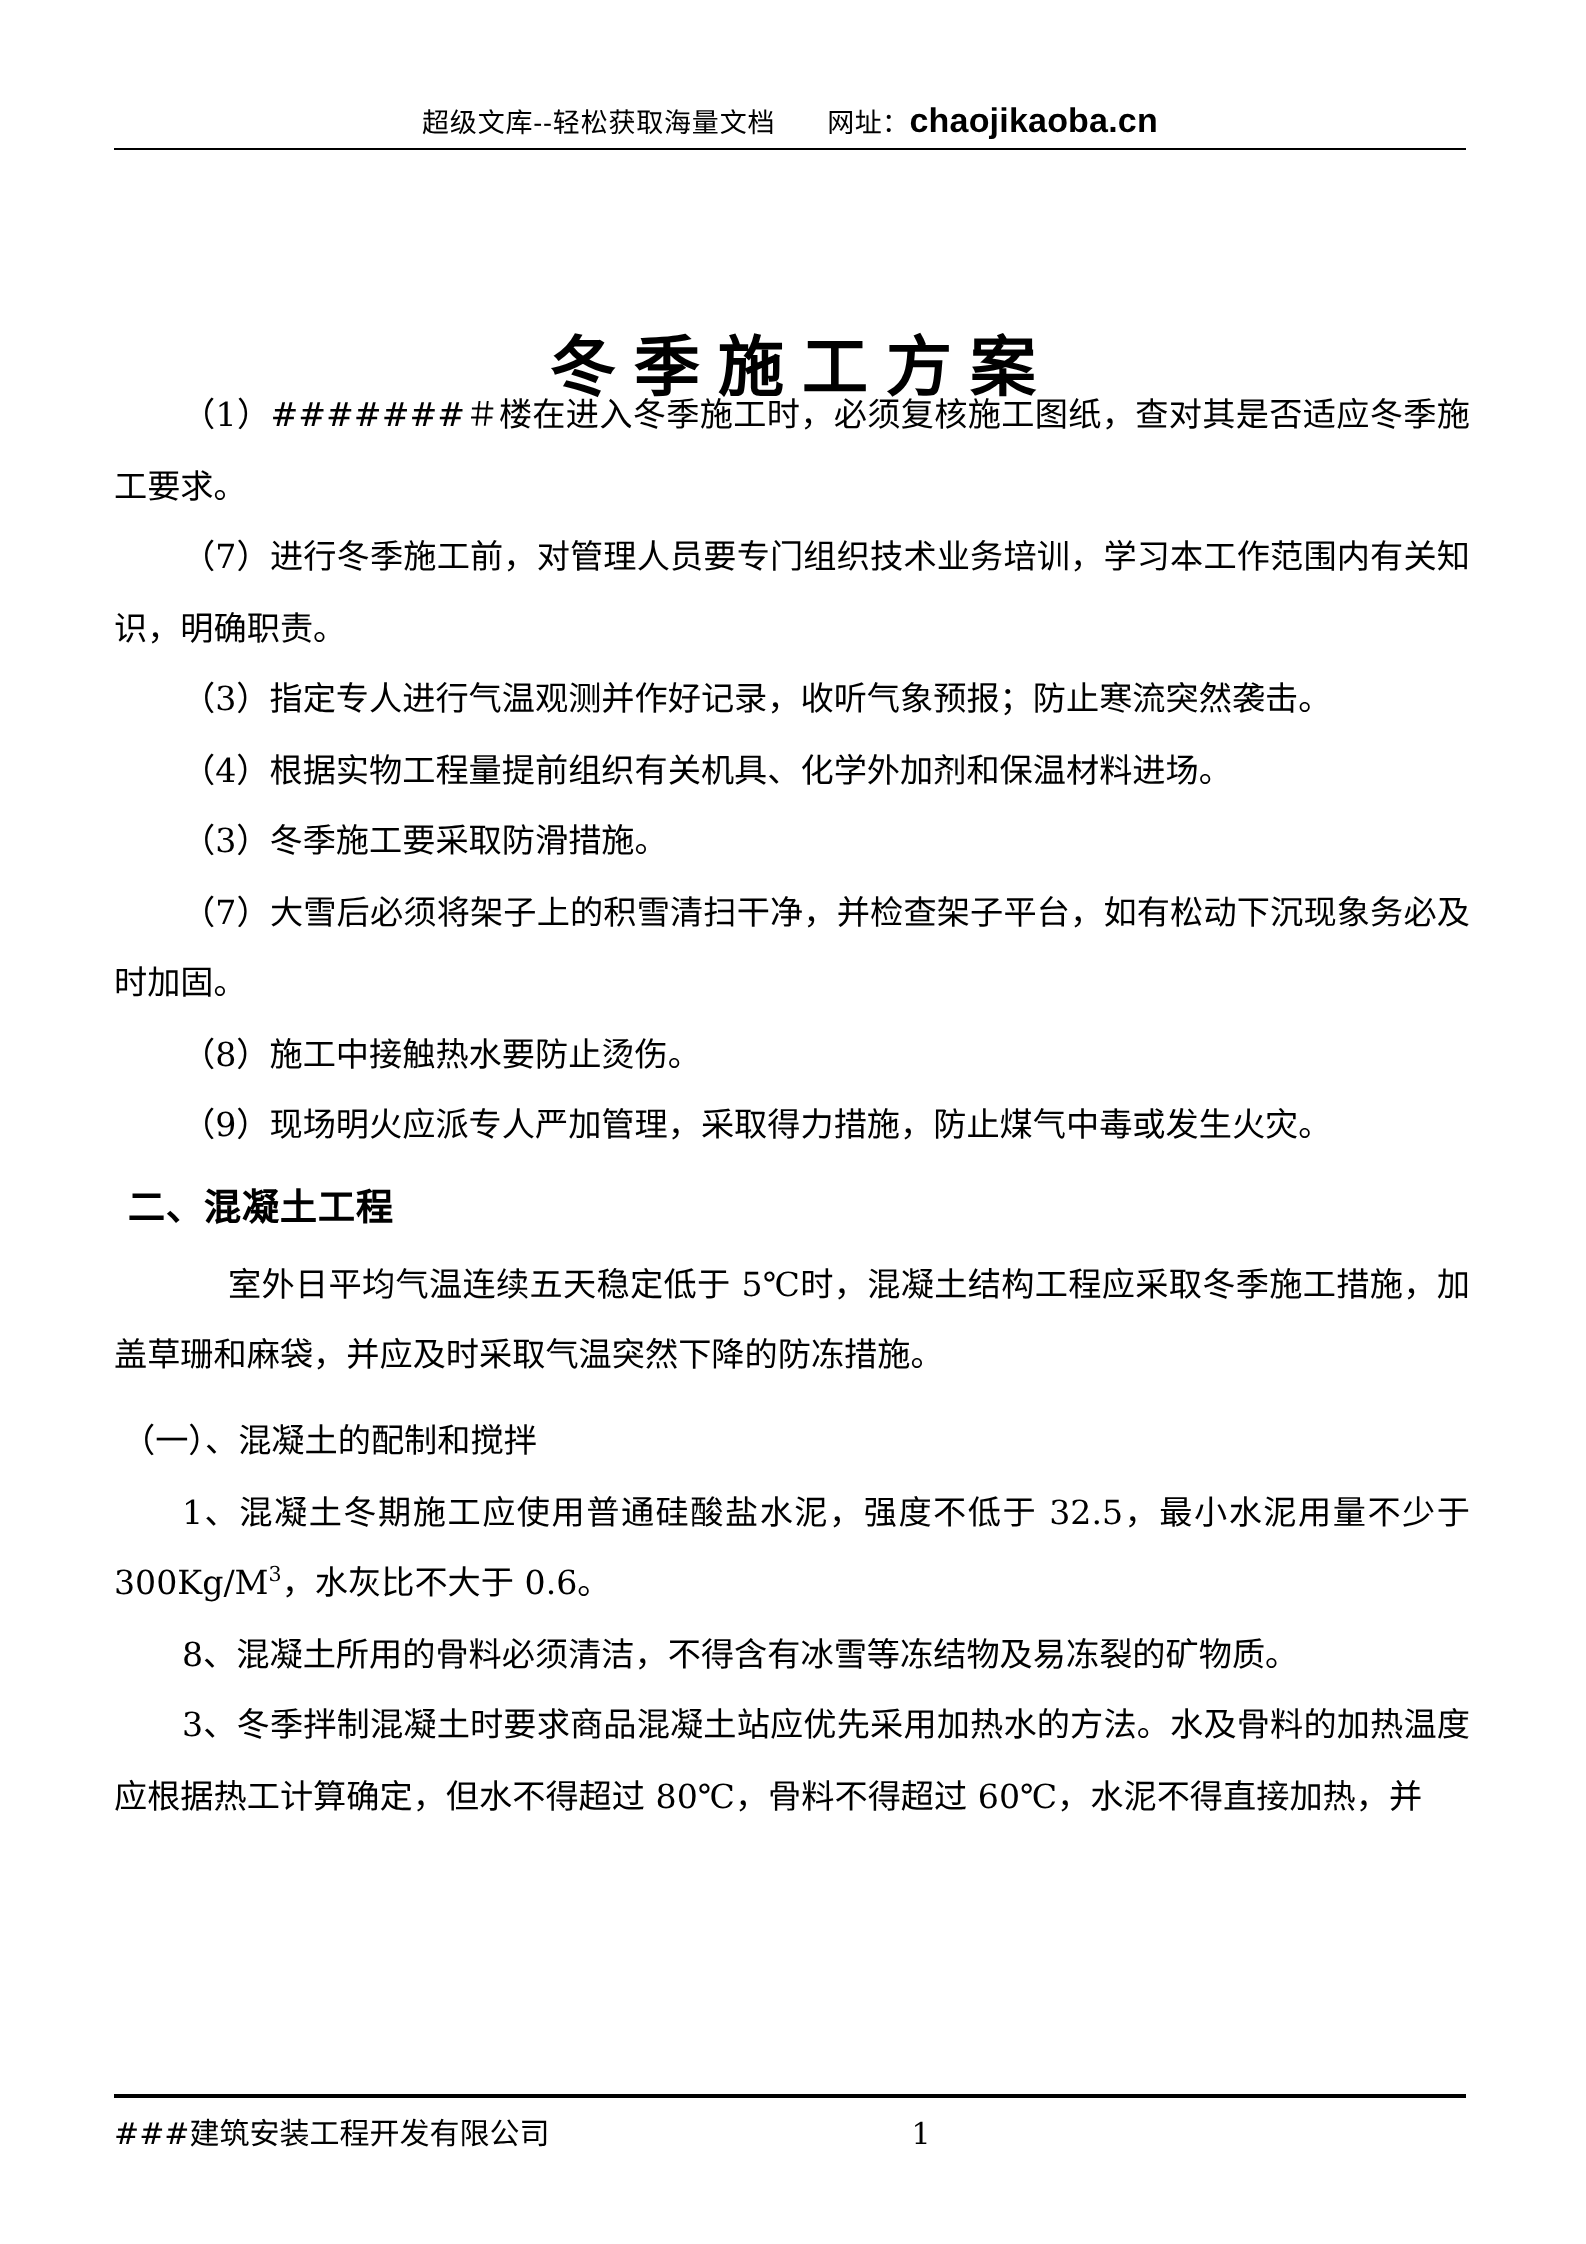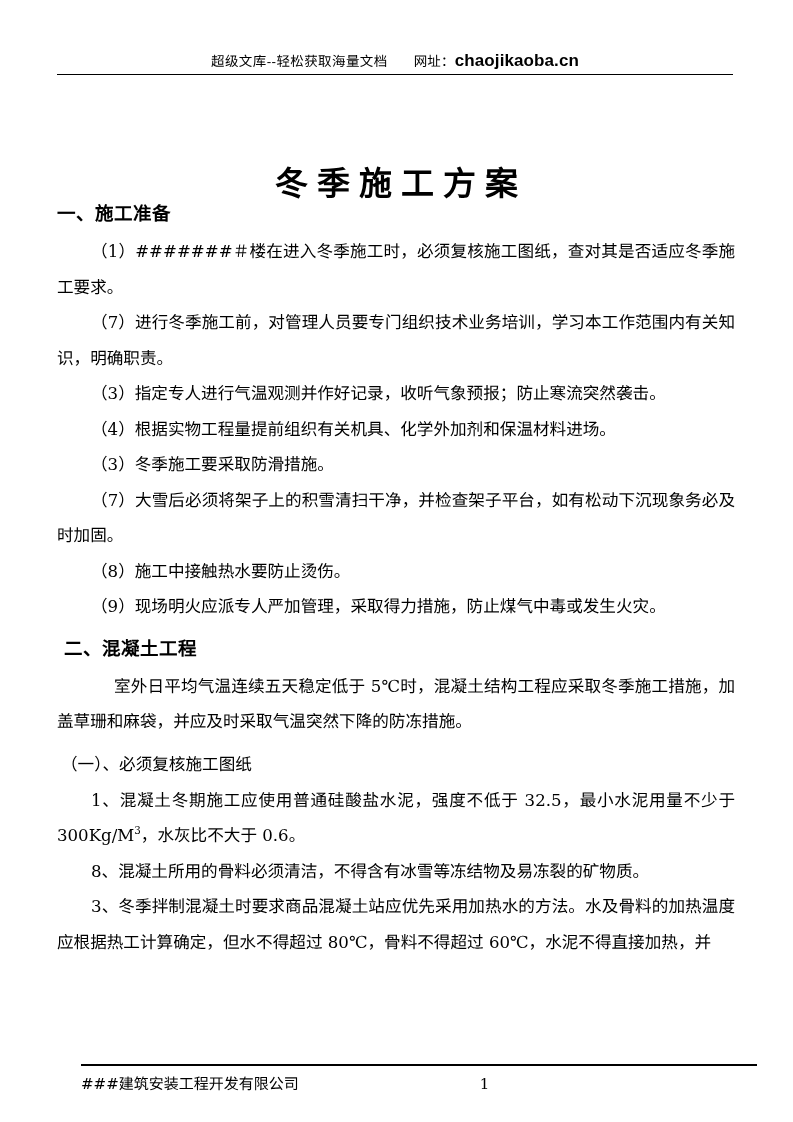--- a/index.html
+++ b/index.html
@@ -115,23 +115,22 @@
   sup {
     font-size: 0.62em;
     vertical-align: super;
     line-height: 0;
   }
 
   
   .footer {
     position: absolute;
     left: 57px;
-    bottom: 25px;
+    bottom: 42px;
     width: 676px;
-    margin-left: 24px;
   }
   .footer-rule {
     border-top: 2.6px solid #000000;
     width: 100%;
     margin-bottom: 5px;
   }
   .footer-row {
     display: flex;
     align-items: baseline;
     font-size: 15px;
@@ -170,36 +169,35 @@
       <span class="header-url-label">网址：</span>
       <span class="header-url">chaojikaoba.cn</span>
     </div>
     <div class="header-rule"></div>
   </div>
 
   <div class="doc-title">冬季施工方案</div>
 
   <div class="content">
 
-    <div class="h2">一、施工准备</div>
 
     <p class="para">（1）#######＃楼在进入冬季施工时，必须复核施工图纸，查对其是否适应冬季施工要求。</p>
     <p class="para">（7）进行冬季施工前，对管理人员要专门组织技术业务培训，学习本工作范围内有关知识，明确职责。</p>
     <p class="para">（3）指定专人进行气温观测并作好记录，收听气象预报；防止寒流突然袭击。</p>
     <p class="para">（4）根据实物工程量提前组织有关机具、化学外加剂和保温材料进场。</p>
     <p class="para">（3）冬季施工要采取防滑措施。</p>
     <p class="para">（7）大雪后必须将架子上的积雪清扫干净，并检查架子平台，如有松动下沉现象务必及时加固。</p>
     <p class="para">（8）施工中接触热水要防止烫伤。</p>
     <p class="para">（9）现场明火应派专人严加管理，采取得力措施，防止煤气中毒或发生火灾。</p>
 
     <div class="h2 indent1">二、混凝土工程</div>
 
     <p class="para indent-wide">室外日平均气温连续五天稳定低于 5℃时，混凝土结构工程应采取冬季施工措施，加盖草珊和麻袋，并应及时采取气温突然下降的防冻措施。</p>
 
-    <p class="para sub-head">（一）、必须复核施工图纸</p>
+    <p class="para sub-head">（一）、混凝土的配制和搅拌</p>
 
     <p class="para"><span>1、混凝土冬期施工应使用普通硅酸盐水泥，强度不低于 32.5，最小水泥用量不少于 300Kg/M<sup>3</sup>，水灰比不大于 0.6。</span></p>
     <p class="para">8、混凝土所用的骨料必须清洁，不得含有冰雪等冻结物及易冻裂的矿物质。</p>
     <p class="para">3、冬季拌制混凝土时要求商品混凝土站应优先采用加热水的方法。水及骨料的加热温度应根据热工计算确定，但水不得超过 80℃，骨料不得超过 60℃，水泥不得直接加热，并</p>
 
   </div>
 
   <div class="footer">
     <div class="footer-rule"></div>
     <div class="footer-inner">

